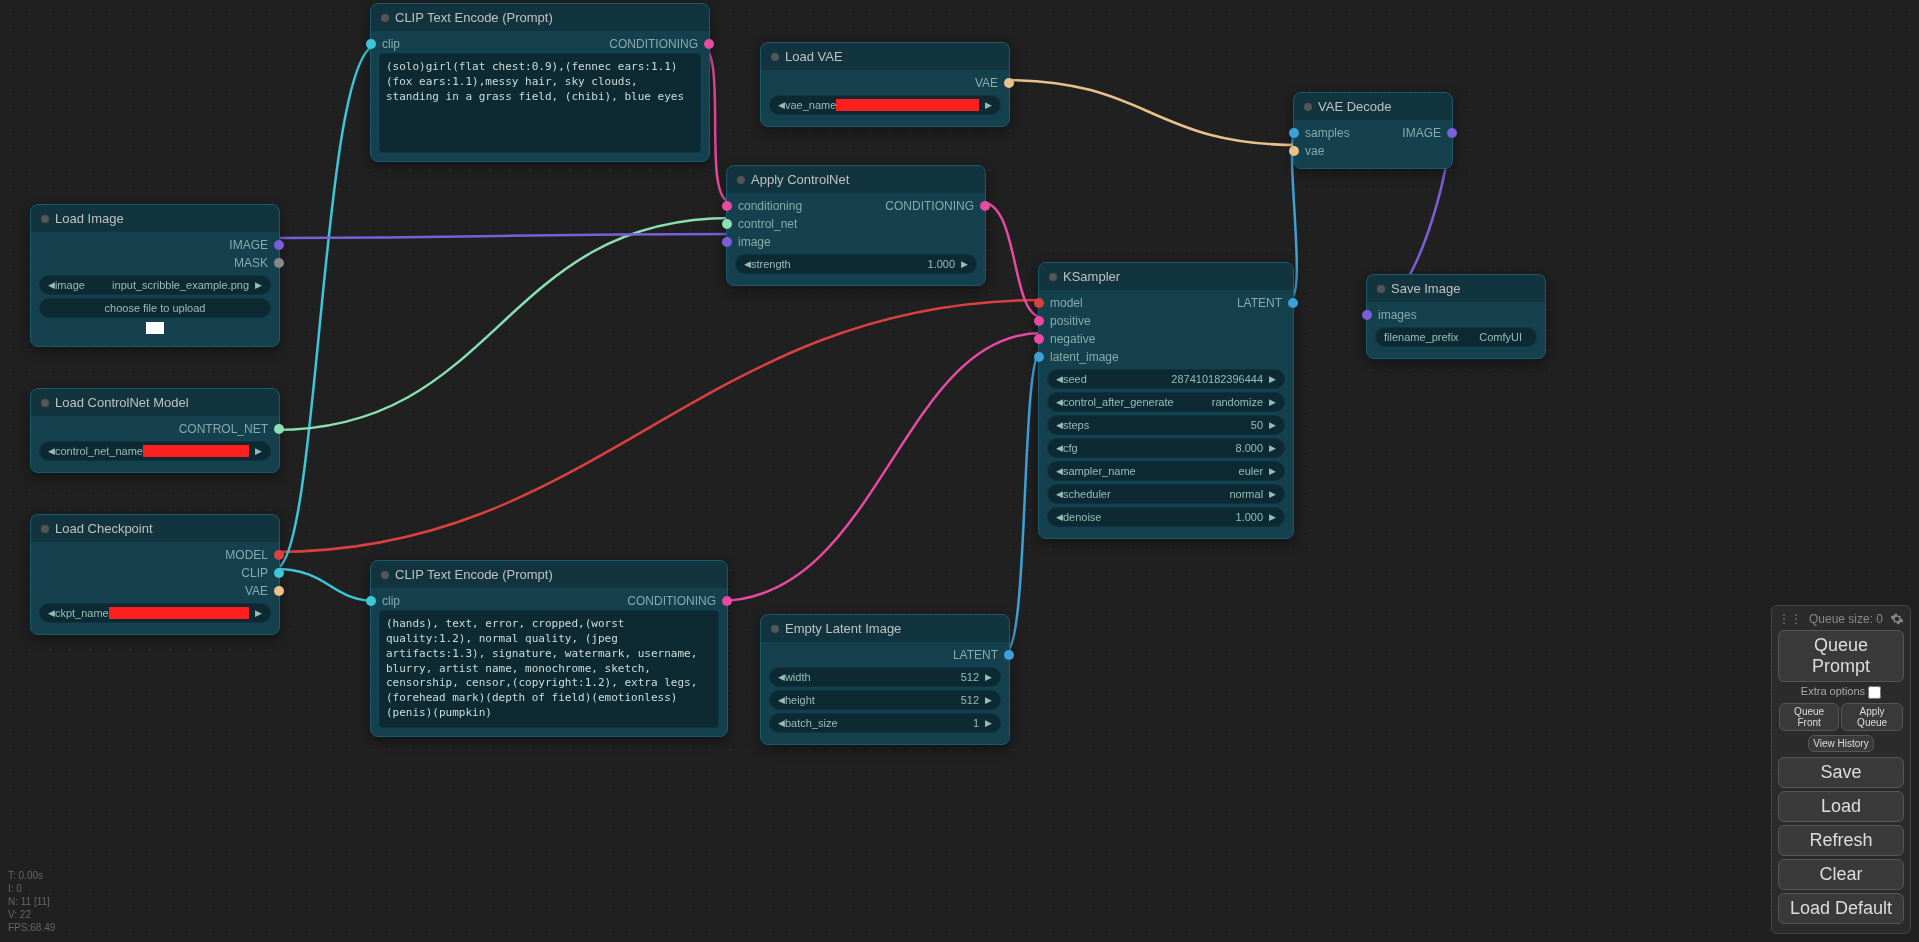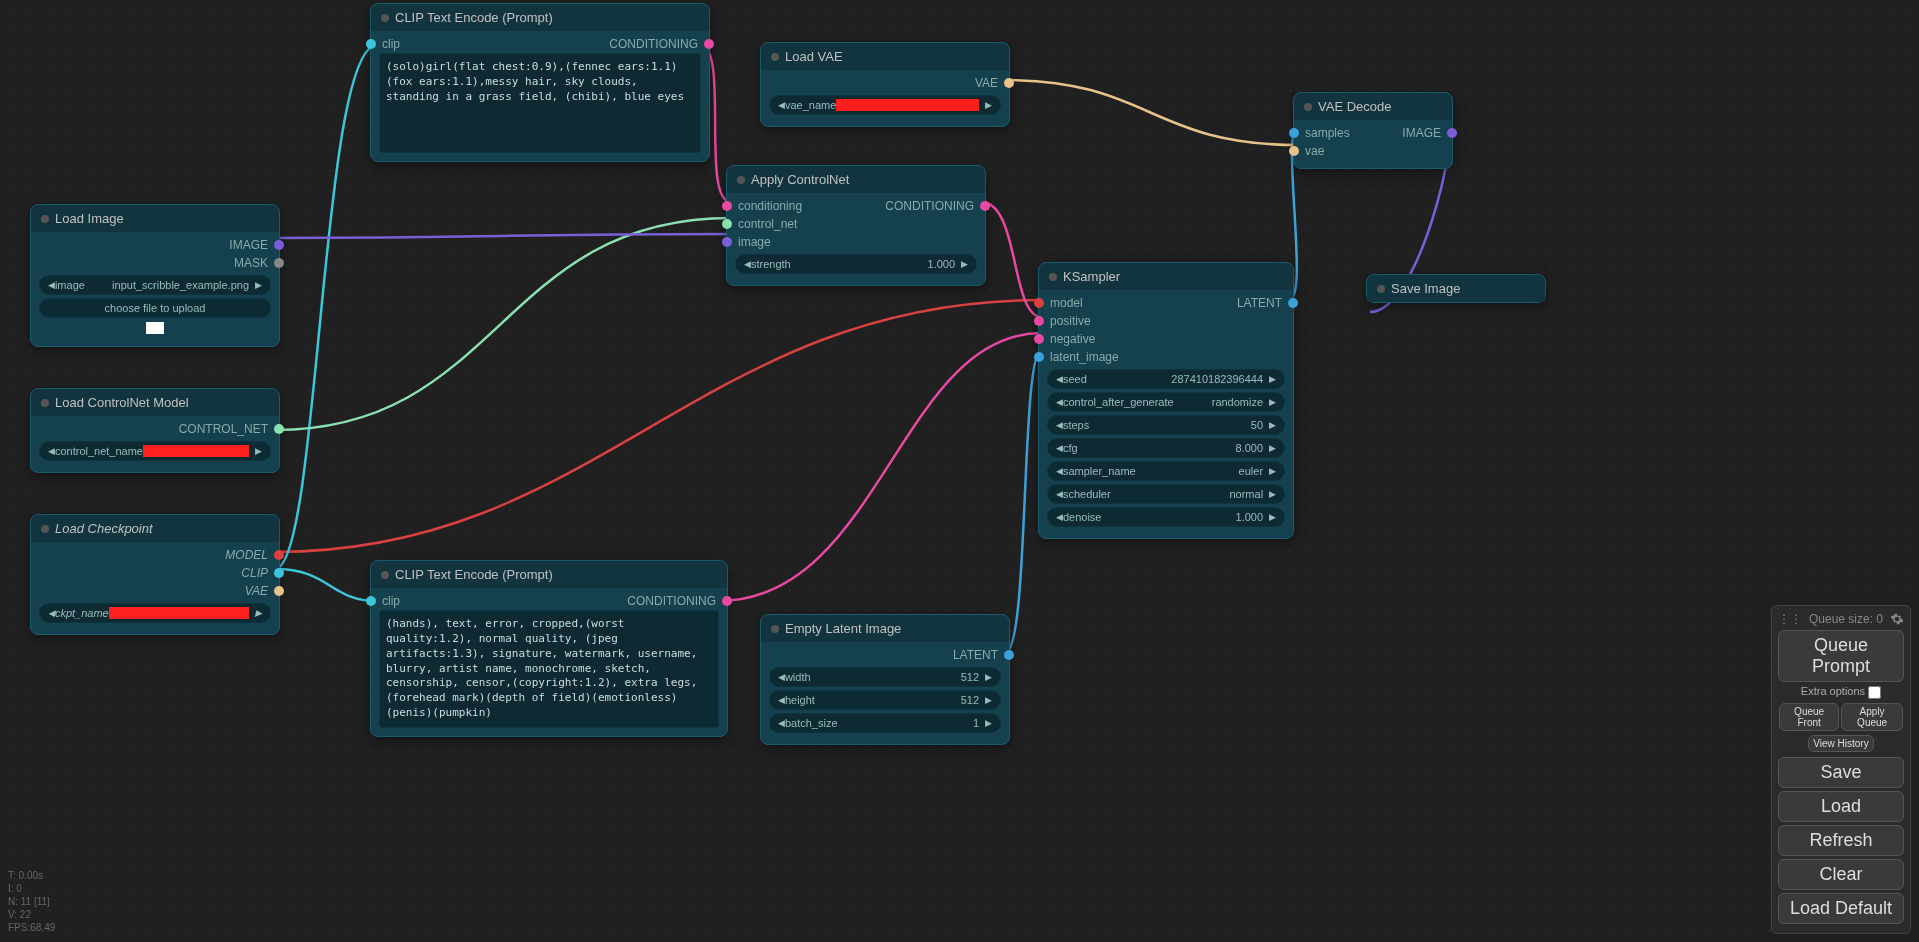--- a/index.html
+++ b/index.html
@@ -113,21 +113,21 @@
       </div>
     <div class="widget">
         <span class="arr">◀</span>
         <span class="lbl">control_net_name</span>
         <span class="val redbox"></span>
         <span class="arr">▶</span>
       </div>
   </div>
 </div>
 
-<div class="node" style="left:30px;top:514px;width:250px;font-style:italic;">
+<div class="node" style="left:30px;top:514px;width:250px;">
   <div class="node-header">
       <span class="dot"></span>
       <span>Load Checkpoint</span>
     </div>
   <div class="node-body">
     <div class="port-row output">
         <span>MODEL</span>
         <span class="port output c-model"></span>
       </div>
     <div class="port-row output">
@@ -332,20 +332,30 @@
         <span>vae</span>
       </div>
   </div>
 </div>
 
 <div class="node" style="left:1366px;top:274px;width:180px;">
   <div class="node-header">
       <span class="dot"></span>
       <span>Save Image</span>
     </div>
+  <div class="node-body">
+    <div class="port-row">
+        <span class="port input c-image"></span>
+        <span>images</span>
+      </div>
+    <div class="widget">
+        <span class="lbl">filename_prefix</span>
+        <span class="val">ComfyUI</span>
+      </div>
+  </div>
 </div>
 
 <div class="panel">
   <div class="panel-top">
     <span style="cursor:grab;">⋮⋮</span>
     <span>Queue size: 0</span>
     <svg class="gear" viewBox="0 0 24 24" fill="#888">
         <path d="M12 8a4 4 0 100 8 4 4 0 000-8zm9 4a7 7 0 01-.1 1.2l2 1.6-2 3.4-2.4-1a7 7 0 01-2 1.2l-.4 2.6h-4l-.4-2.6a7 7 0 01-2-1.2l-2.4 1-2-3.4 2-1.6A7 7 0 013 12a7 7 0 01.1-1.2l-2-1.6 2-3.4 2.4 1a7 7 0 012-1.2L8 3h4l.4 2.6a7 7 0 012 1.2l2.4-1 2 3.4-2 1.6A7 7 0 0121 12z"></path>
       </svg>
   </div>

